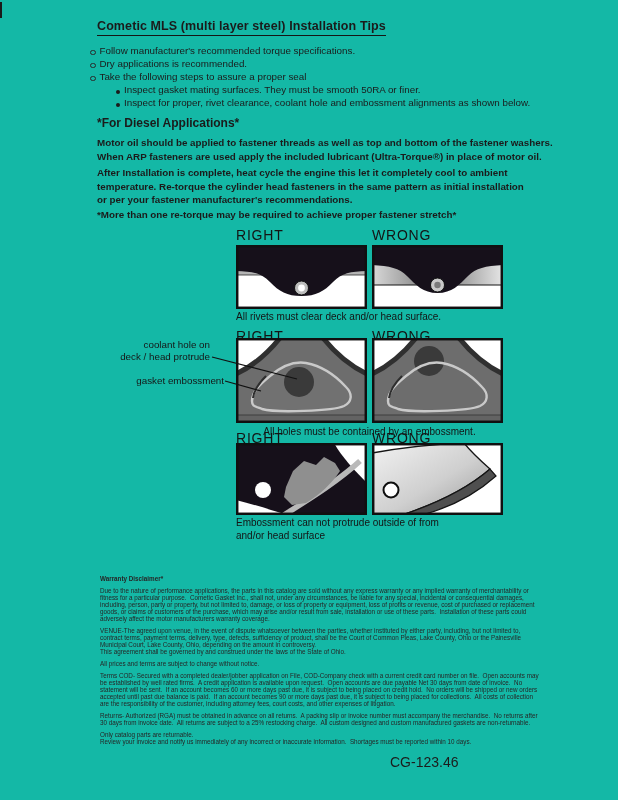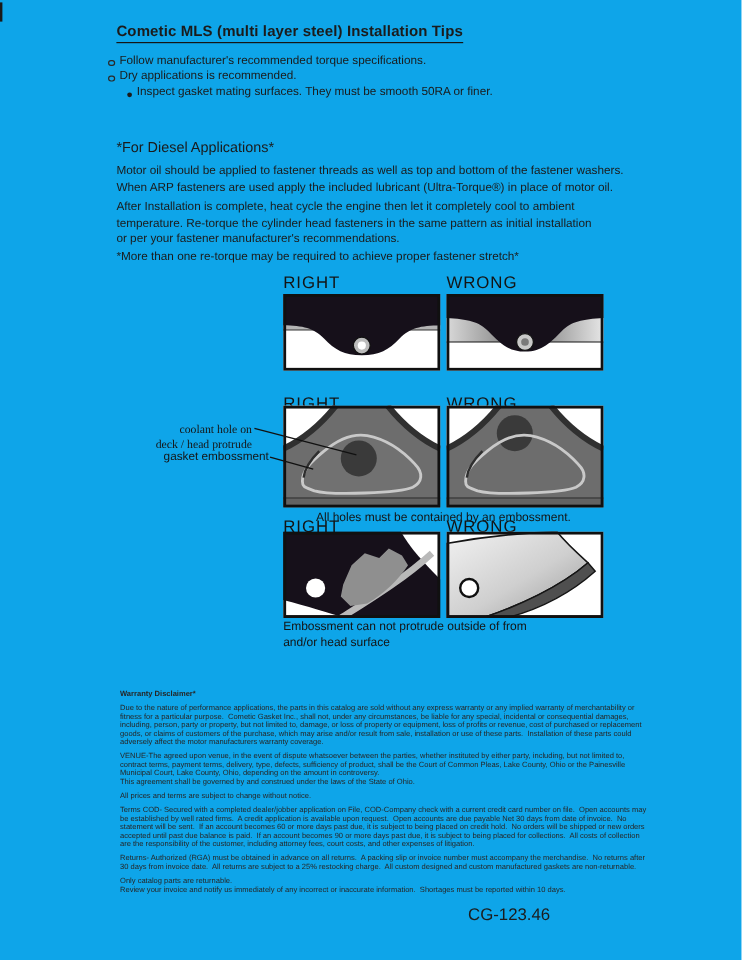--- a/index.html
+++ b/index.html
@@ -1,29 +1,29 @@
 <!DOCTYPE html>
 <html><head>
 <meta charset="utf-8">
 <style>
   html,body{margin:0;padding:0;background:#ffffff;}
-  .page{position:relative;width:618px;height:800px;background:#0ea5e9;overflow:hidden;
+  .page{position:relative;width:618px;height:800px;background:#14b8a6;overflow:hidden;
         font-family:"Liberation Sans", sans-serif;color:#1b1b1b;}
   .artifact{position:absolute;left:0;top:2px;width:2px;height:16px;background:#1a1a1a;}
   .title{position:absolute;left:97px;top:19px;font-size:12.5px;font-weight:bold;
          border-bottom:1.5px solid #151515;padding-bottom:2px;letter-spacing:.1px;}
   .bullets{position:absolute;left:90px;top:44px;font-size:9.8px;line-height:13px;}
   .bullet{display:flex;align-items:center;}
   .o-marker{flex:0 0 auto;width:3.5px;height:3.5px;border:1px solid #2a2a2a;border-radius:50%;
             margin:4px 4px 0 0;}
-  .sub{margin-left:16px;}
+  .sub{margin-left:26px;}
   .f-marker{flex:0 0 auto;width:4px;height:4px;background:#1b1b1b;border-radius:50%;
             margin:4px 4px 0 0;}
-  .h2{position:absolute;left:97px;top:116px;font-size:12px;font-weight:normal;}
-  .para{position:absolute;left:97px;font-size:9.8px;line-height:13.5px;white-space:pre;}
+  .h2{position:absolute;left:97px;top:116px;font-size:12px;font-weight:bold;}
+  .para{position:absolute;left:97px;font-size:9.8px;line-height:13.5px;white-space:pre;font-weight:bold;}
   .p1{top:136px;} .p2{top:166px;} .note{top:208px;}
   .dlabel{position:absolute;width:131px;text-align:left;font-size:14px;
           letter-spacing:.8px;color:#141414;}
   .panel{position:absolute;display:block;}
   .cap{position:absolute;font-size:10px;line-height:12.5px;color:#141414;white-space:pre-line;}
   .ptr-label{position:absolute;text-align:right;font-size:9.8px;line-height:11.5px;color:#161616;}
   .leader{position:absolute;left:0;top:330px;z-index:5;pointer-events:none;}
   .legal{position:absolute;left:100px;top:575px;width:470px;font-size:6.3px;line-height:7px;
          color:#262626;}
   .legal .lh{font-weight:bold;margin-bottom:5px;}
@@ -40,30 +40,38 @@
 
   <div class="bullets">
     <div class="bullet">
       <span class="o-marker"></span>
       <span>Follow manufacturer's recommended torque specifications.</span>
     </div>
     <div class="bullet">
       <span class="o-marker"></span>
       <span>Dry applications is recommended.</span>
     </div>
+    <div class="bullet">
+      <span class="o-marker"></span>
+      <span>Take the following steps to assure a proper seal</span>
+    </div>
     <div class="bullet sub">
       <span class="f-marker"></span>
       <span>Inspect gasket mating surfaces.  They must be smooth 50RA or finer.</span>
     </div>
+    <div class="bullet sub">
+      <span class="f-marker"></span>
+      <span>Inspect for proper, rivet clearance, coolant hole and embossment alignments as shown below.</span>
+    </div>
   </div>
 
   <div class="h2">*For Diesel Applications*</div>
   <div class="para p1">Motor oil should be applied to fastener threads as well as top and bottom of the fastener washers.
 When ARP fasteners are used apply the included lubricant (Ultra-Torque®) in place of motor oil.</div>
-  <div class="para p2">After Installation is complete, heat cycle the engine then let it completely cool to ambient
+  <div class="para p2">After Installation is complete, heat cycle the engine this let it completely cool to ambient
 temperature. Re-torque the cylinder head fasteners in the same pattern as initial installation
 or per your fastener manufacturer's recommendations.</div>
   <div class="para note">*More than one re-torque may be required to achieve proper fastener stretch*</div>
 
   <div class="dlabel" style="left:236px;top:227px;">RIGHT</div>
   <div class="dlabel" style="left:372px;top:227px;">WRONG</div>
 
   <svg class="panel" style="left:236px;top:245px;" width="131" height="64" viewBox="0 0 131 64">
     <rect x="0" y="0" width="131" height="64" fill="#ffffff"></rect>
     <polygon points="0,21 30,25 30,30 0,30" fill="#b4b4b4"></polygon>
@@ -86,25 +94,26 @@
     </defs>
     <rect x="0" y="0" width="131" height="64" fill="#ffffff"></rect>
     <rect x="0" y="20" width="131" height="20" fill="url(#g1w)"></rect>
     <line x1="0" y1="40" x2="131" y2="40" stroke="#141414" stroke-width="1"></line>
     <path d="M0,0 H131 V20 C113,21 104,23 96,31 C87,40 80,48 65.5,48 C51,48 44,40 35,31 C27,23 18,21 0,20 Z" fill="#16101a"></path>
     <circle cx="65.5" cy="40" r="7" fill="#c9c9c9" stroke="#111111" stroke-width="1"></circle>
     <circle cx="65.5" cy="40" r="3.2" fill="#7a7a7a"></circle>
     <rect x="1.2" y="1.2" width="128.6" height="61.6" fill="none" stroke="#101010" stroke-width="2.5"></rect>
   </svg>
 
+  <div class="cap" style="left:236px;top:311px;">All rivets must clear deck and/or head surface.</div>
 
   <div class="dlabel" style="left:236px;top:328px;">RIGHT</div>
   <div class="dlabel" style="left:372px;top:328px;">WRONG</div>
 
-  <div class="ptr-label" style="left:100px;top:353px;width:110px;font-family:Liberation Serif, serif;">
+  <div class="ptr-label" style="left:100px;top:339px;width:110px;">
     <div>coolant hole on</div>
     <div>deck / head protrude</div>
   </div>
   <div class="ptr-label" style="left:98px;top:375px;width:126px;">gasket embossment</div>
 
   <svg class="panel" style="left:236px;top:338px;" width="131" height="85" viewBox="0 0 131 85">
     <rect x="0" y="0" width="131" height="85" fill="#6d6d6d"></rect>
     <rect x="0" y="77" width="131" height="8" fill="#636363"></rect>
     <line x1="0" y1="77" x2="131" y2="77" stroke="#3f3f3f" stroke-width="1.2"></line>
     <path d="M0,0 L44,0 C32,15 17,28 0,36 Z" fill="#ffffff"></path>

